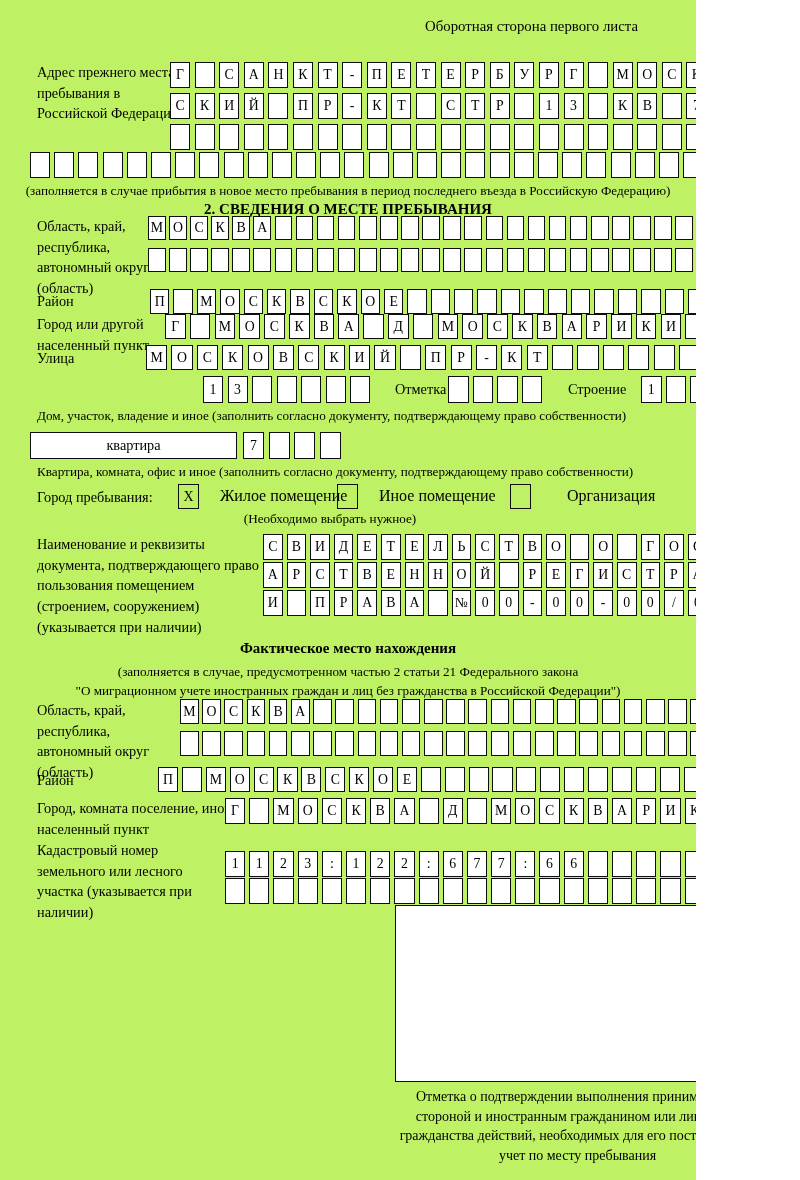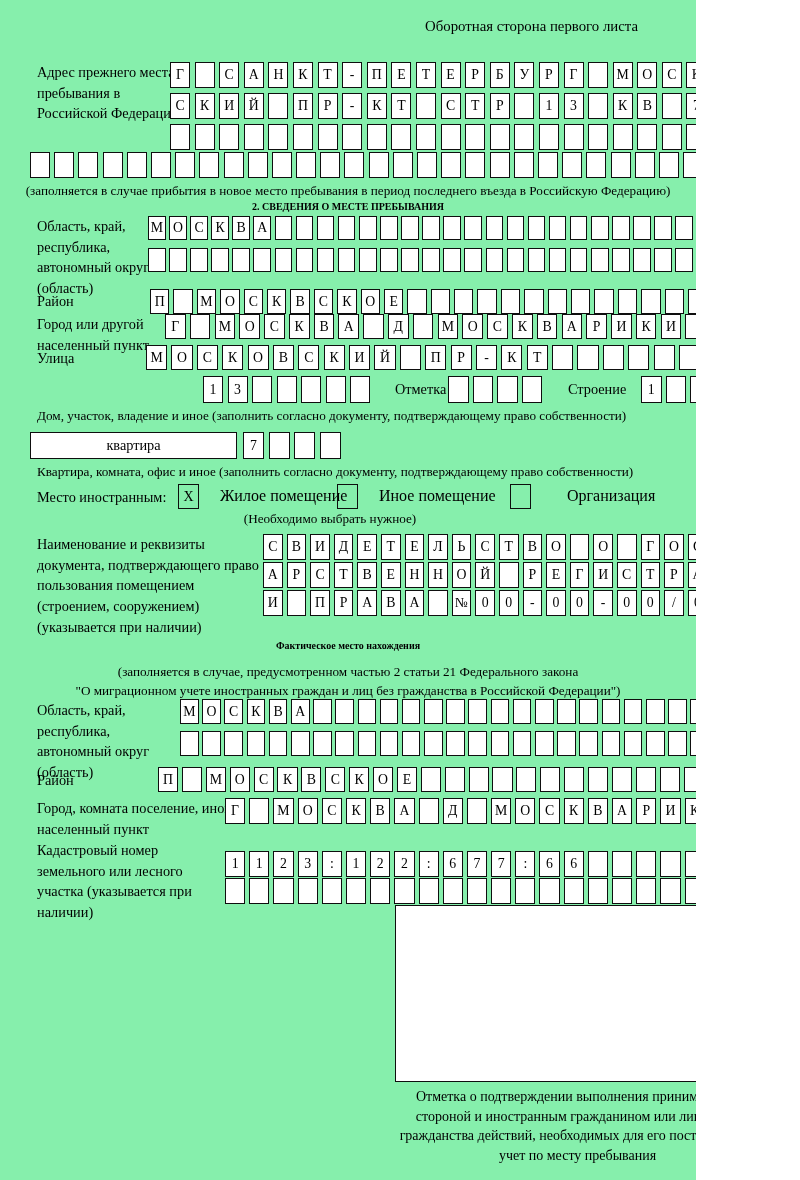--- a/index.html
+++ b/index.html
@@ -1,22 +1,22 @@
 <!DOCTYPE html>
 <html><head>
 <meta charset="utf-8">
 <style>
   html,body{margin:0;padding:0;background:#fff;}
-  .page{position:relative;width:696px;height:1180px;background:#86efac;color:#000;
+  .page{position:relative;width:696px;height:1180px;background:#bef264;color:#000;
         font-family:"Liberation Serif","DejaVu Serif",serif;overflow:hidden;}
   .hdr{position:absolute;top:18px;right:58px;font-size:14.8px;}
   .lab{position:absolute;font-size:14.3px;line-height:1.45;color:#000;}
   .note{position:absolute;font-size:13.2px;color:#000;}
   .center{left:0;width:100%;text-align:center;}
-  .title{position:absolute;font-weight:bold;font-size:10px;left:0;width:100%;text-align:center;}
+  .title{position:absolute;font-weight:bold;font-size:15px;left:0;width:100%;text-align:center;}
   .boxrow{position:absolute;display:flex;}
   .cell{box-sizing:border-box;border:1.7px solid #0e0e0e;background:#fff;flex:none;
         display:flex;align-items:center;justify-content:center;font-size:13.8px;}
   .rA .cell{width:20px;height:26px;margin-right:4.6px;}
   .rFull .cell{width:20px;height:26px;margin-right:4.2px;}
   .rRegion .cell{width:17.6px;height:24px;margin-right:3.5px;}
   .rDistrict .cell{width:19.4px;height:25px;margin-right:4px;}
   .rCity .cell{width:20.6px;height:25px;margin-right:4.2px;}
   .rStreet .cell{width:21.2px;height:25px;margin-right:4.2px;}
   .rH .cell{width:20px;height:27px;margin-right:4.5px;}
@@ -338,21 +338,21 @@
     <span>квартира</span>
   </div>
   <div class="boxrow rKv" style="top:432px;left:243px;">
       <span class="cell">7</span>
       <span class="cell"></span>
       <span class="cell"></span>
       <span class="cell"></span>
     </div>
   <div class="note" style="top:464px;left:37px;">Квартира, комната, офис и иное (заполнить согласно документу, подтверждающему право собственности)</div>
 
-  <div class="lab" style="top:487px;left:37px;">Место иностранным:</div>
+  <div class="lab" style="top:487px;left:37px;">Город пребывания:</div>
   <div class="cb" style="top:484px;left:178px;">X</div>
   <div class="opt" style="top:487px;left:206px;">Жилое помещение</div>
   <div class="cb" style="top:484px;left:337px;"></div>
   <div class="opt" style="top:487px;left:365px;">Иное помещение</div>
   <div class="cb" style="top:484px;left:510px;"></div>
   <div class="opt" style="top:487px;left:553px;">Организация</div>
   <div class="note" style="top:511px;left:180px;width:300px;text-align:center;">(Необходимо выбрать нужное)</div>
 
   <div class="lab" style="top:534px;left:37px;width:232px;">Наименование и реквизиты документа, подтверждающего право пользования помещением (строением, сооружением) (указывается при наличии)</div>
   <div class="boxrow rDoc" style="top:534px;left:263px;">

